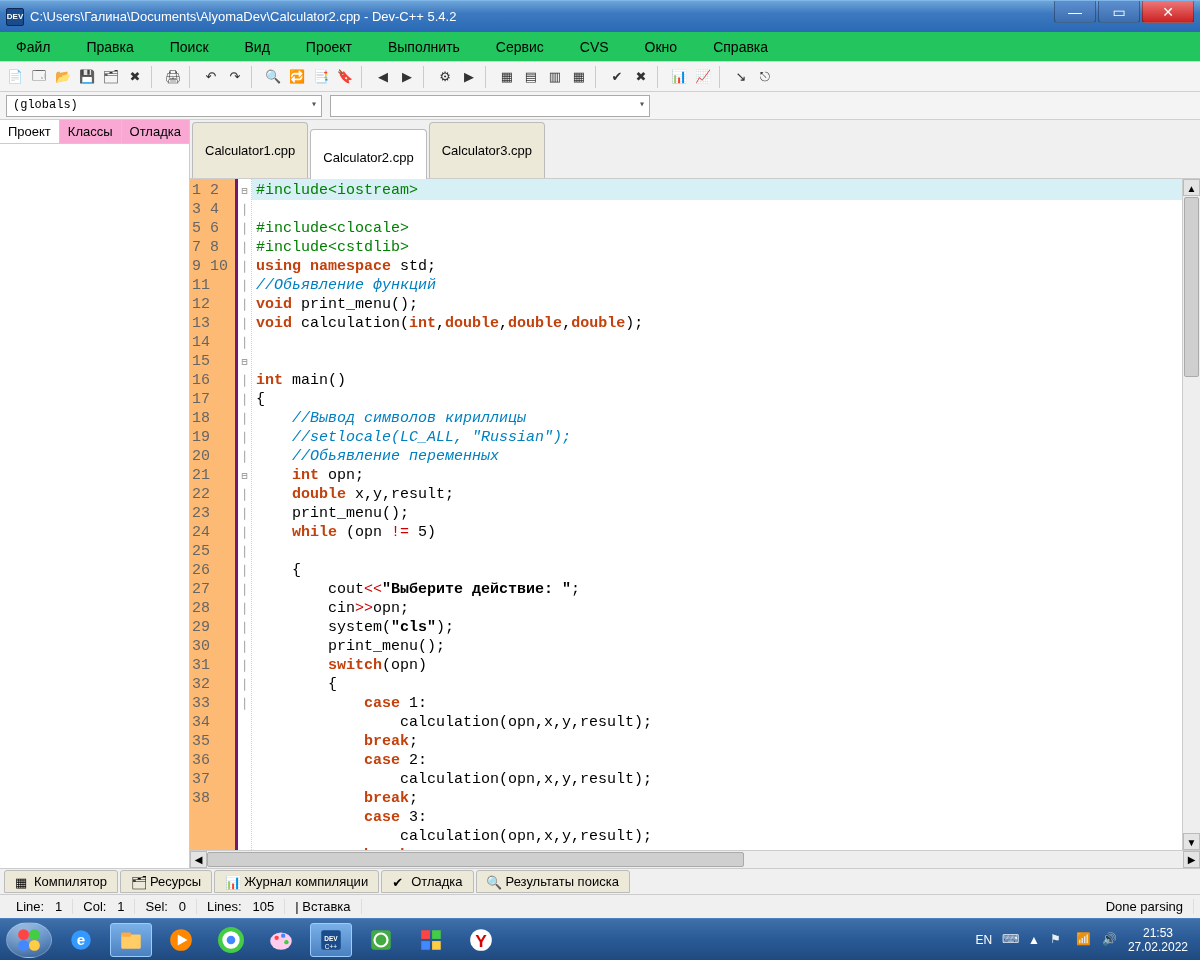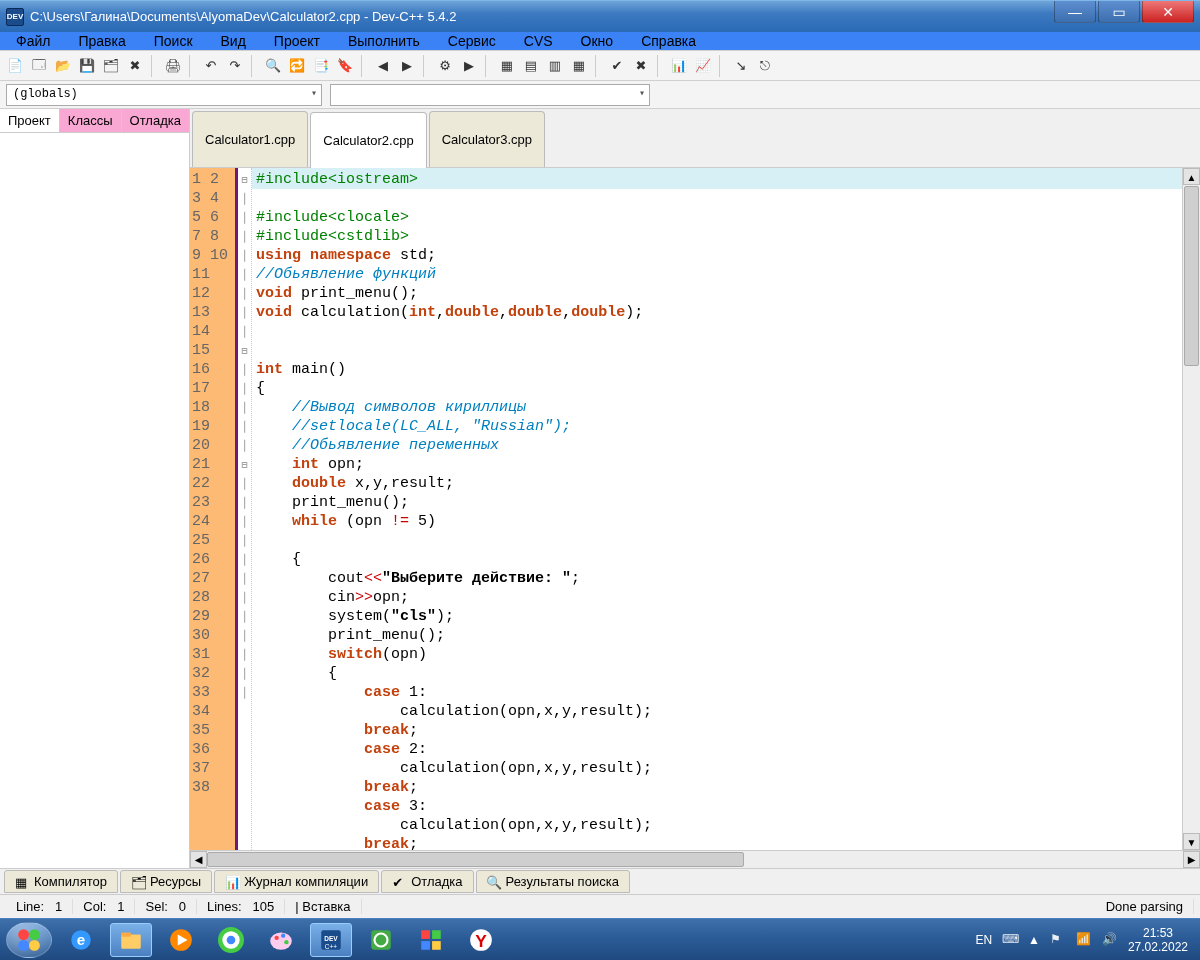--- a/index.html
+++ b/index.html
@@ -34,22 +34,22 @@
     border:1px solid rgba(0,0,0,.3); border-top:none;
     background: linear-gradient(to bottom, #5e8fd0, #3c6fb0);
     border-radius:0 0 3px 3px; margin-right:2px;
   }
   .winbtn.close {
     background: linear-gradient(to bottom, #e77, #c22);
     width:52px; margin-right:6px;
   }
   
   .menubar {
-    height:19px; background:#3b82f6;
-    display:flex; align-items:center; gap:8px;
+    height:30px; background:#22c55e;
+    display:flex; align-items:center; gap:16px;
     padding:0 6px;
     border-bottom:1px solid #d0d0d0;
     font-size:14px;
   }
   .menubar span { padding:3px 10px; cursor:default; }
   
   .toolbar {
     height:30px; background:#f4f4f4;
     display:flex; align-items:center; padding:2px 4px;
     border-bottom:1px solid #d0d0d0;
@@ -101,21 +101,21 @@
   }
   .filetabs {
     display:flex; background:#f0f0f0; border-bottom:1px solid #ccc;
     padding-top:2px; padding-left:2px;
   }
   .filetab {
     padding:20px 12px; border:1px solid #bbb; border-bottom:none;
     background:#ece9d8; margin-right:2px;
     border-radius:4px 4px 0 0; font-size:13px;
   }
-  .filetab.active { background:#fff; position:relative; top:1px; }
+  .filetab.active { background:#fff; position:relative; top:7px; }
   .codewrap { flex:1; display:flex; min-height:0; position:relative; }
   .gutter {
     width:48px; background:#fdba74; border-right:3px solid #701a75;
     font-family:"Courier New",monospace; font-size:15px;
     text-align:left; padding:2px 6px 2px 2px; color:#666;
     line-height:19px;
   }
   .fold {
     width:14px; background:#fff; border-right:1px dotted #ccc;
     font-family:monospace; font-size:10px; color:#888;

